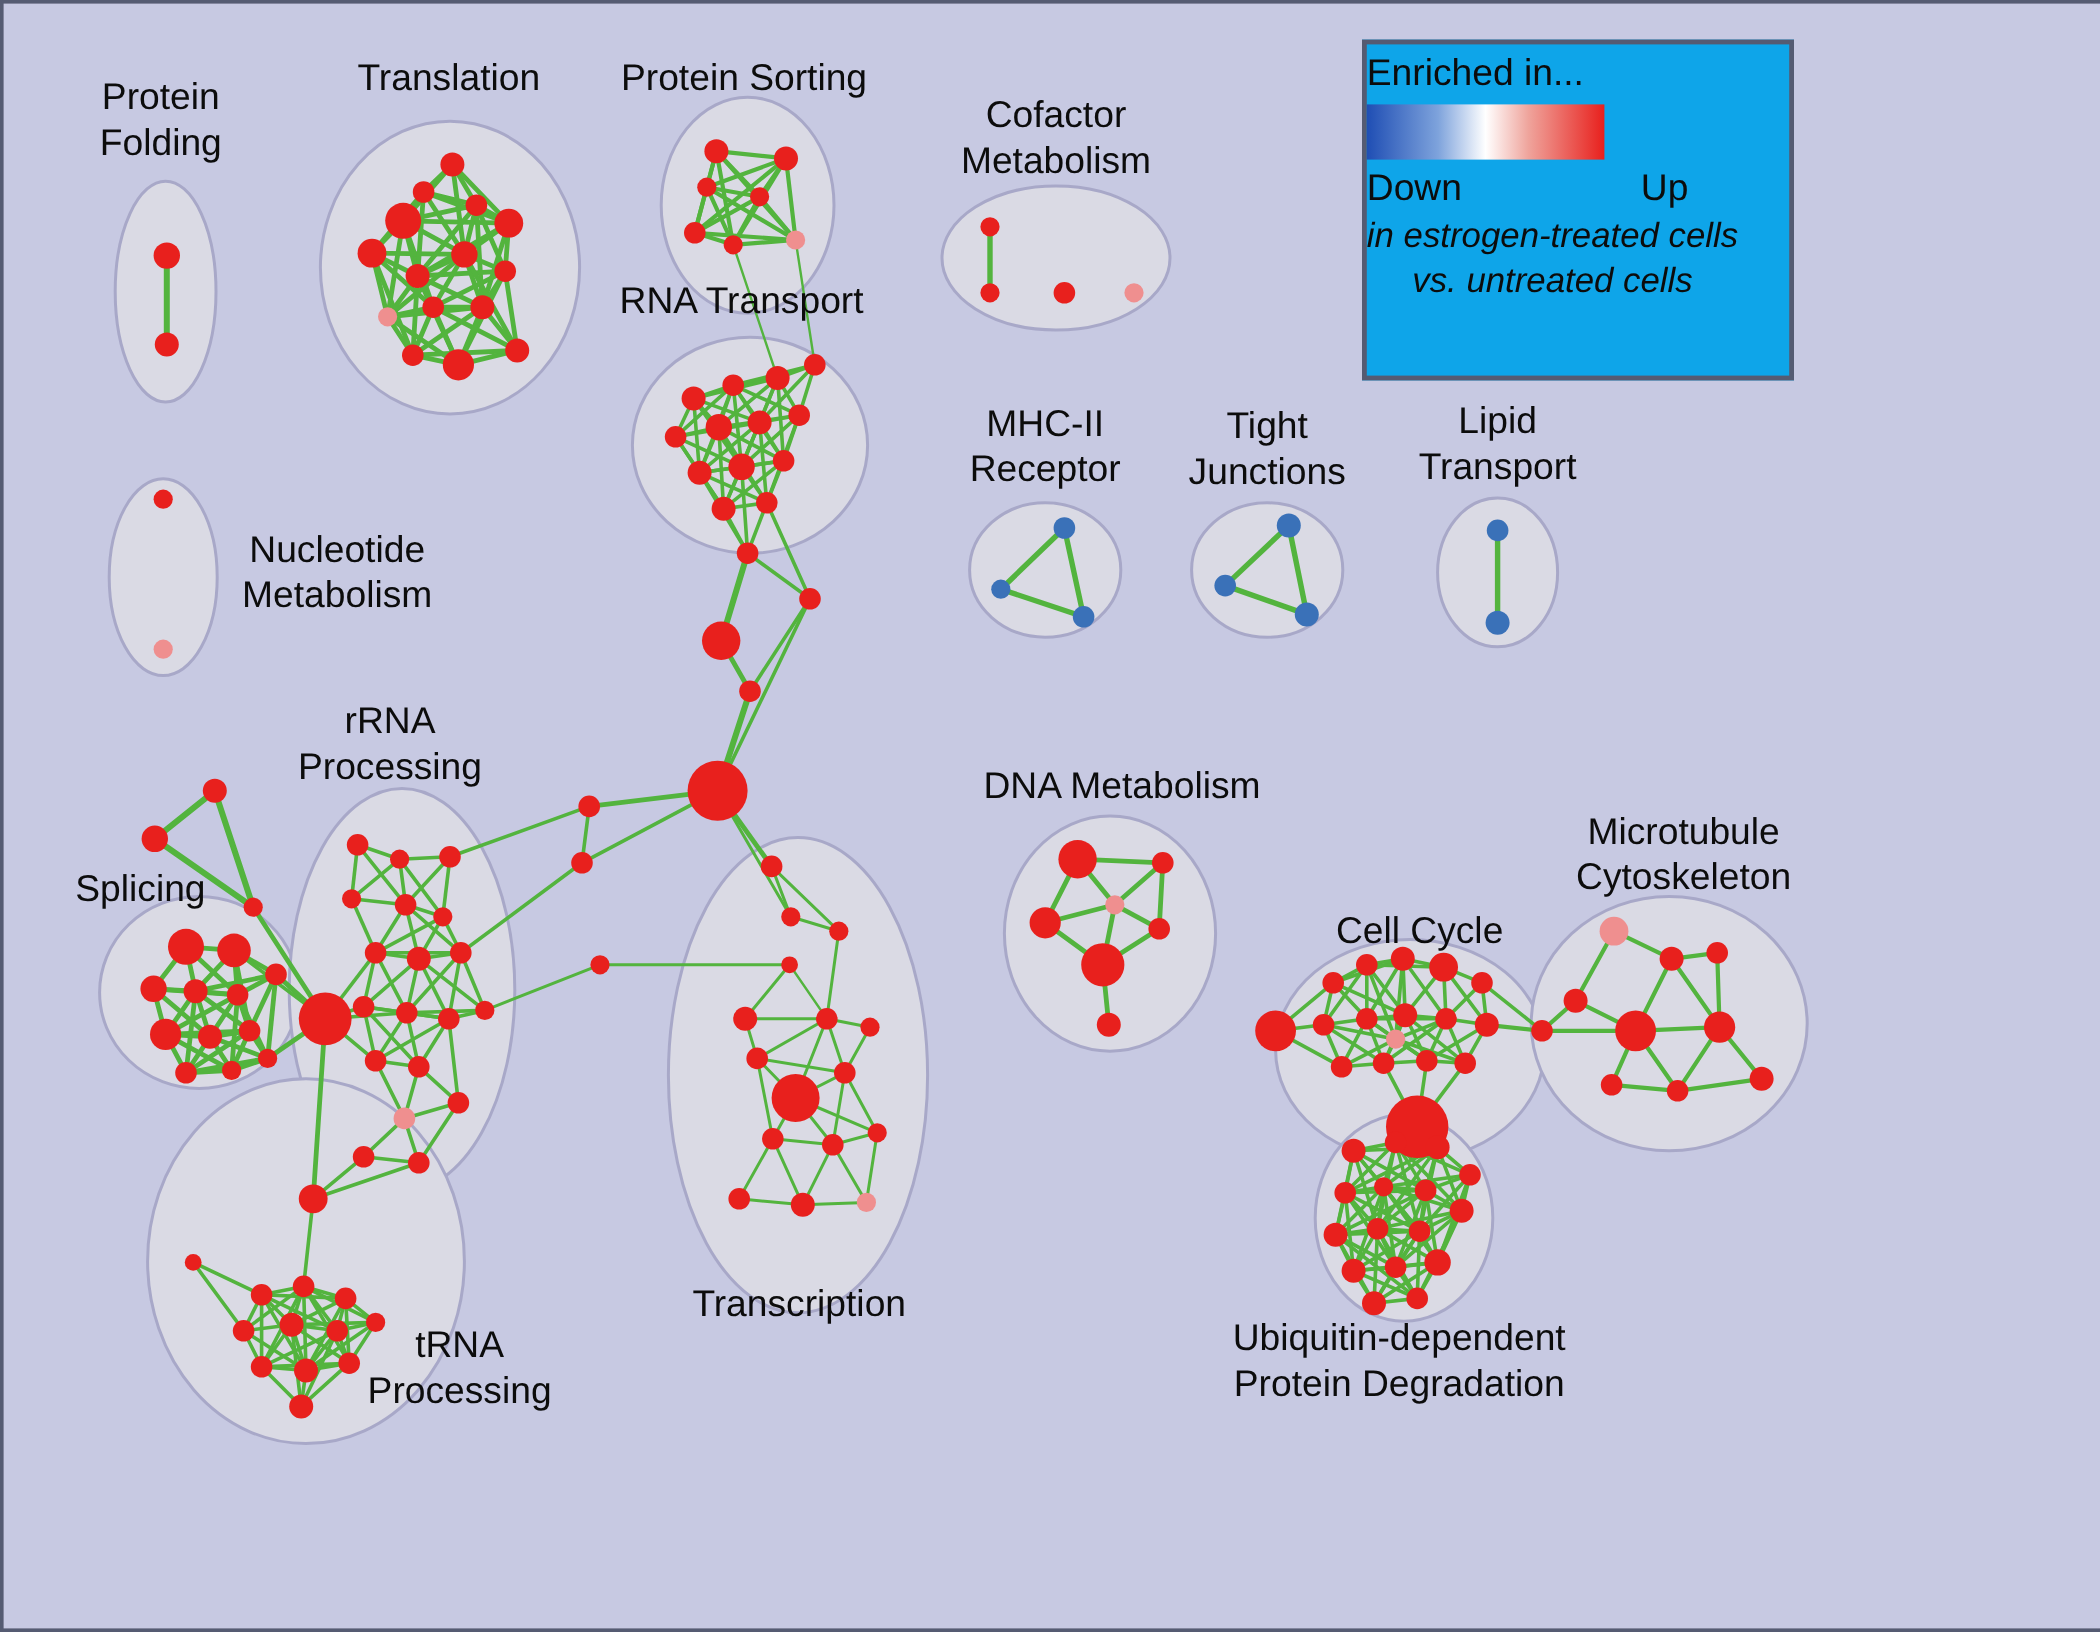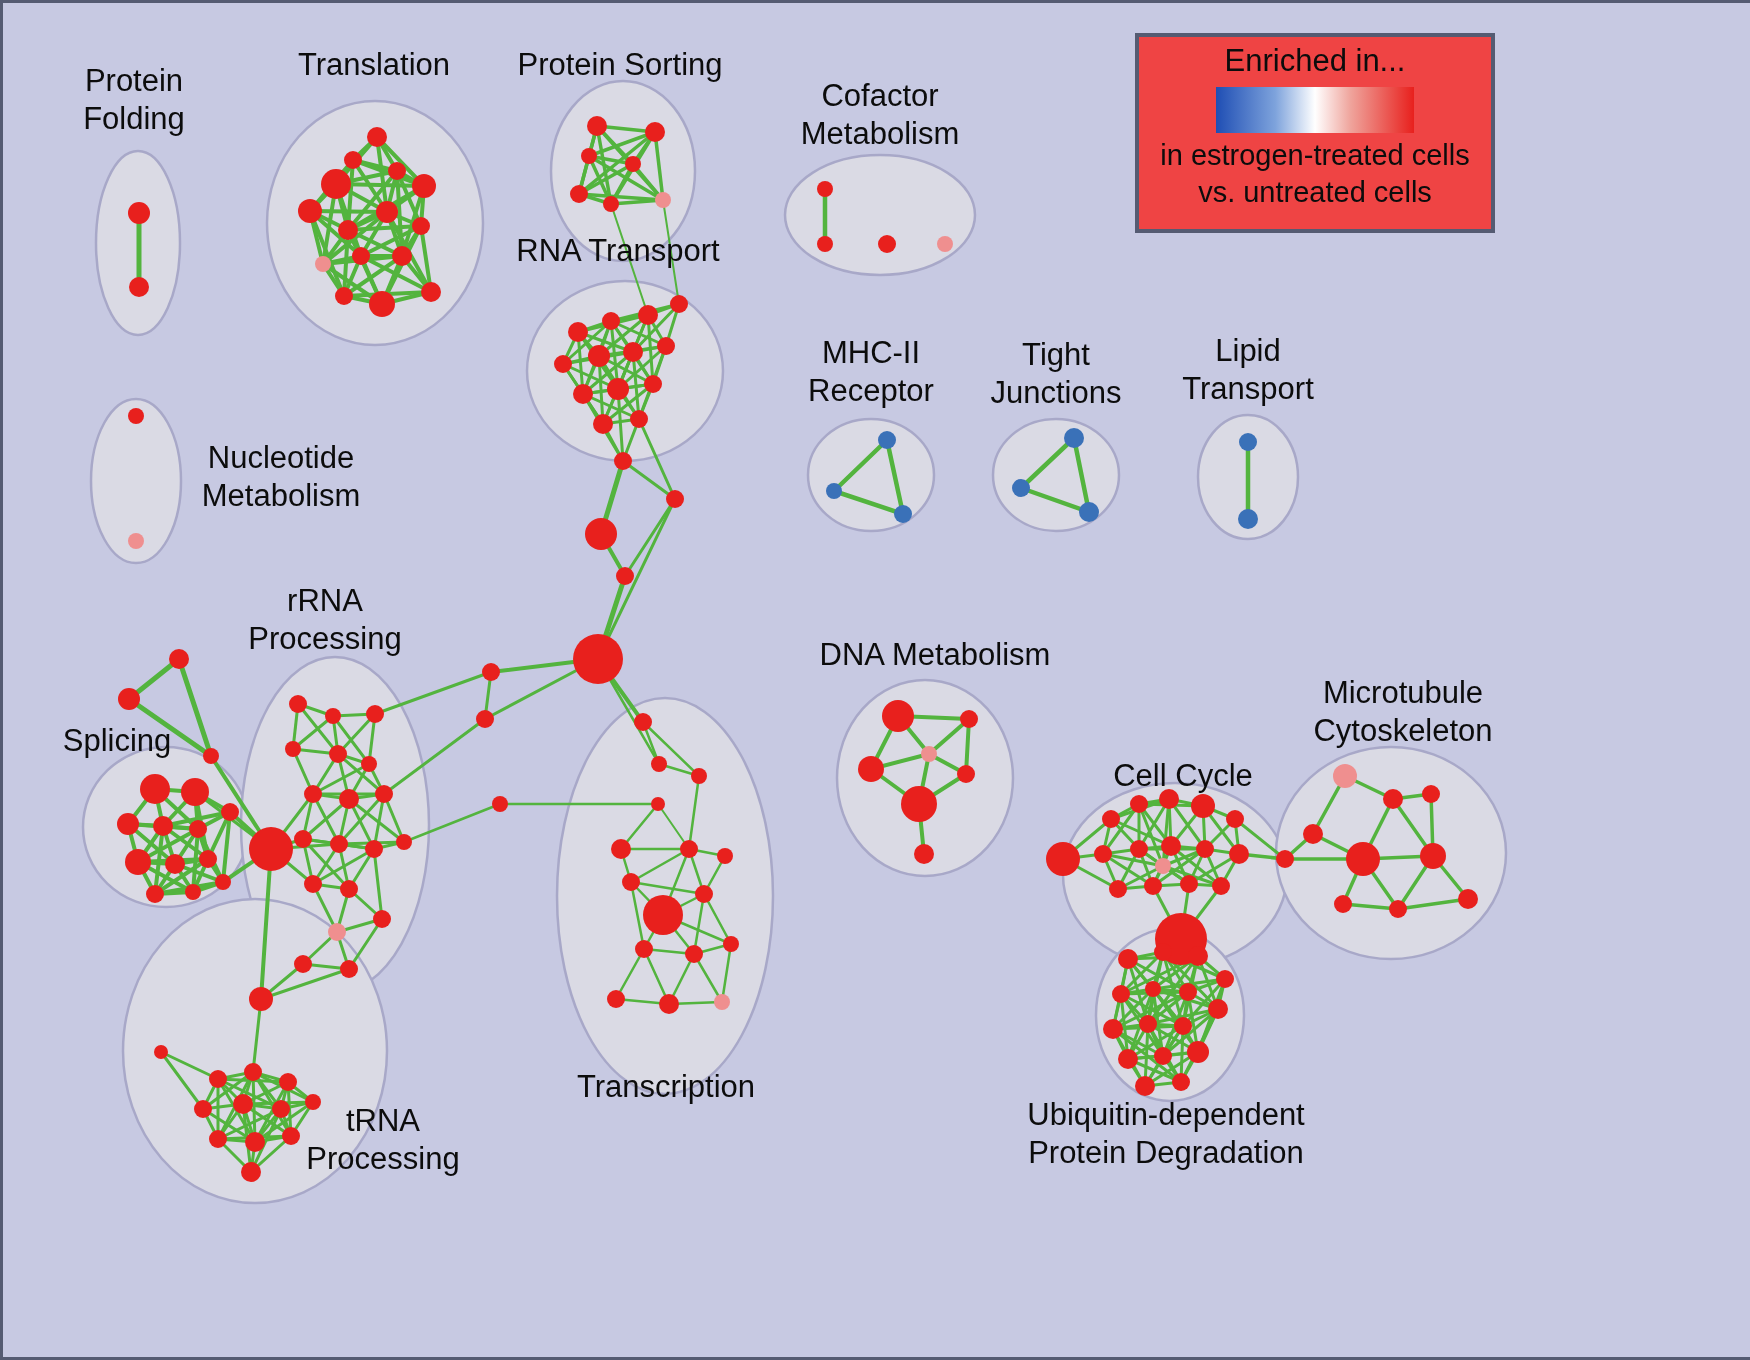--- a/index.html
+++ b/index.html
@@ -17,40 +17,40 @@
   .cluster-label{
     font-family:"Liberation Sans",sans-serif;
     font-size:31px;
     font-weight:400;
     fill:#0c0c0c;
   }
   
   #legend-box{
     position:absolute;
     left:1132px;top:30px;
-    width:360px;height:200px;
-    background:#ef4444;
+    width:360px;height:284px;
+    background:#0ea5e9;
     border:4px solid #555b72;
     box-sizing:border-box;
-    display:flex;flex-direction:column;align-items:center;
+    display:flex;flex-direction:column;align-items:flex-start;
     color:#0c0c0c;
   }
   #legend-title{font-size:31px;margin-top:6px;}
   #legend-gradient{
     width:198px;height:46px;
     margin-top:8px;
     background:linear-gradient(to right,#1f4eb4 0%,#7ea3dc 30%,#ffffff 50%,#efa49c 68%,#e8201d 100%);
   }
   #legend-downup{
     width:268px;
     display:flex;justify-content:space-between;
     font-size:31px;
     margin-top:6px;
   }
-  .legend-sub{font-size:29px;line-height:37px;text-align:center;}
+  .legend-sub{font-size:29px;line-height:37px;text-align:center;font-style:italic;}
   #legend-sublines{margin-top:4px;}
 </style>
 </head>
 <body>
 
 <div id="figure-root">
 
   <svg id="network-svg" viewBox="0 0 1744 1354">
       <g>
         <ellipse cx="135" cy="240" rx="42" ry="92" fill="#dadae4" stroke="#a8a8c8" stroke-width="2.5"></ellipse>
@@ -794,19 +794,23 @@
         <text x="1400" y="700" text-anchor="middle" class="cluster-label">Microtubule</text>
         <text x="1400" y="738" text-anchor="middle" class="cluster-label">Cytoskeleton</text>
         <text x="1163" y="1122" text-anchor="middle" class="cluster-label">Ubiquitin-dependent</text>
         <text x="1163" y="1160" text-anchor="middle" class="cluster-label">Protein Degradation</text>
       </g>
     </svg>
 
   <div id="legend-box">
     <div id="legend-title">Enriched in...</div>
     <div id="legend-gradient"></div>
+    <div id="legend-downup">
+      <span>Down</span>
+      <span>Up</span>
+    </div>
     <div id="legend-sublines">
       <div class="legend-sub">in estrogen-treated cells</div>
       <div class="legend-sub">vs. untreated cells</div>
     </div>
   </div>
 
 </div>
 
 </body></html>

